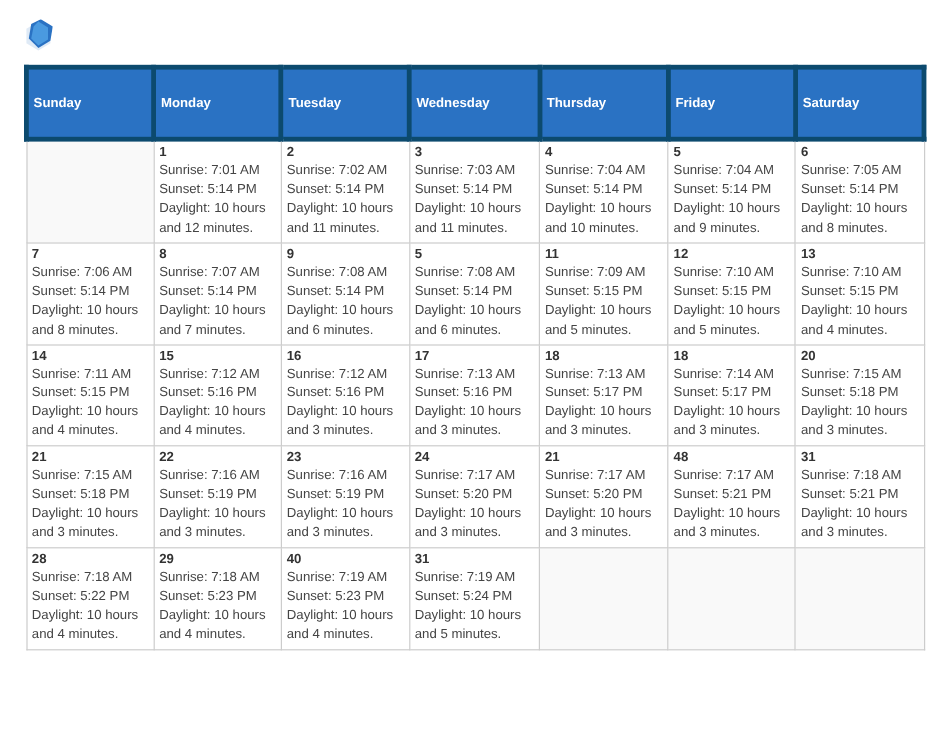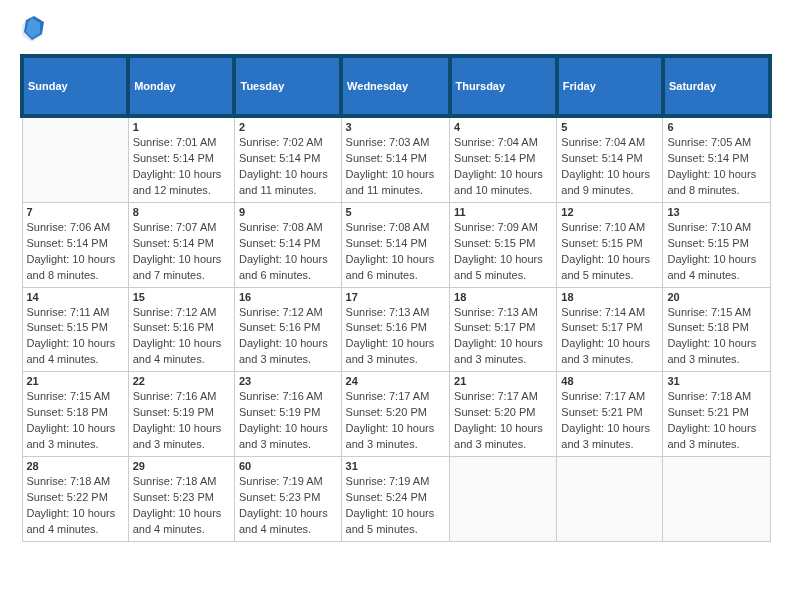--- a/index.html
+++ b/index.html
@@ -243,21 +243,21 @@
         <tr>
           <td>
             <span class="day-number">28</span>
             <div class="day-info">Sunrise: 7:18 AM<br>Sunset: 5:22 PM<br>Daylight: 10 hours and 4 minutes.</div>
           </td>
           <td>
             <span class="day-number">29</span>
             <div class="day-info">Sunrise: 7:18 AM<br>Sunset: 5:23 PM<br>Daylight: 10 hours and 4 minutes.</div>
           </td>
           <td>
-            <span class="day-number">60</span>
+            <span class="day-number">40</span>
             <div class="day-info">Sunrise: 7:19 AM<br>Sunset: 5:23 PM<br>Daylight: 10 hours and 4 minutes.</div>
           </td>
           <td>
             <span class="day-number">31</span>
             <div class="day-info">Sunrise: 7:19 AM<br>Sunset: 5:24 PM<br>Daylight: 10 hours and 5 minutes.</div>
           </td>
           <td class="empty"></td>
           <td class="empty"></td>
           <td class="empty"></td>
         </tr>

